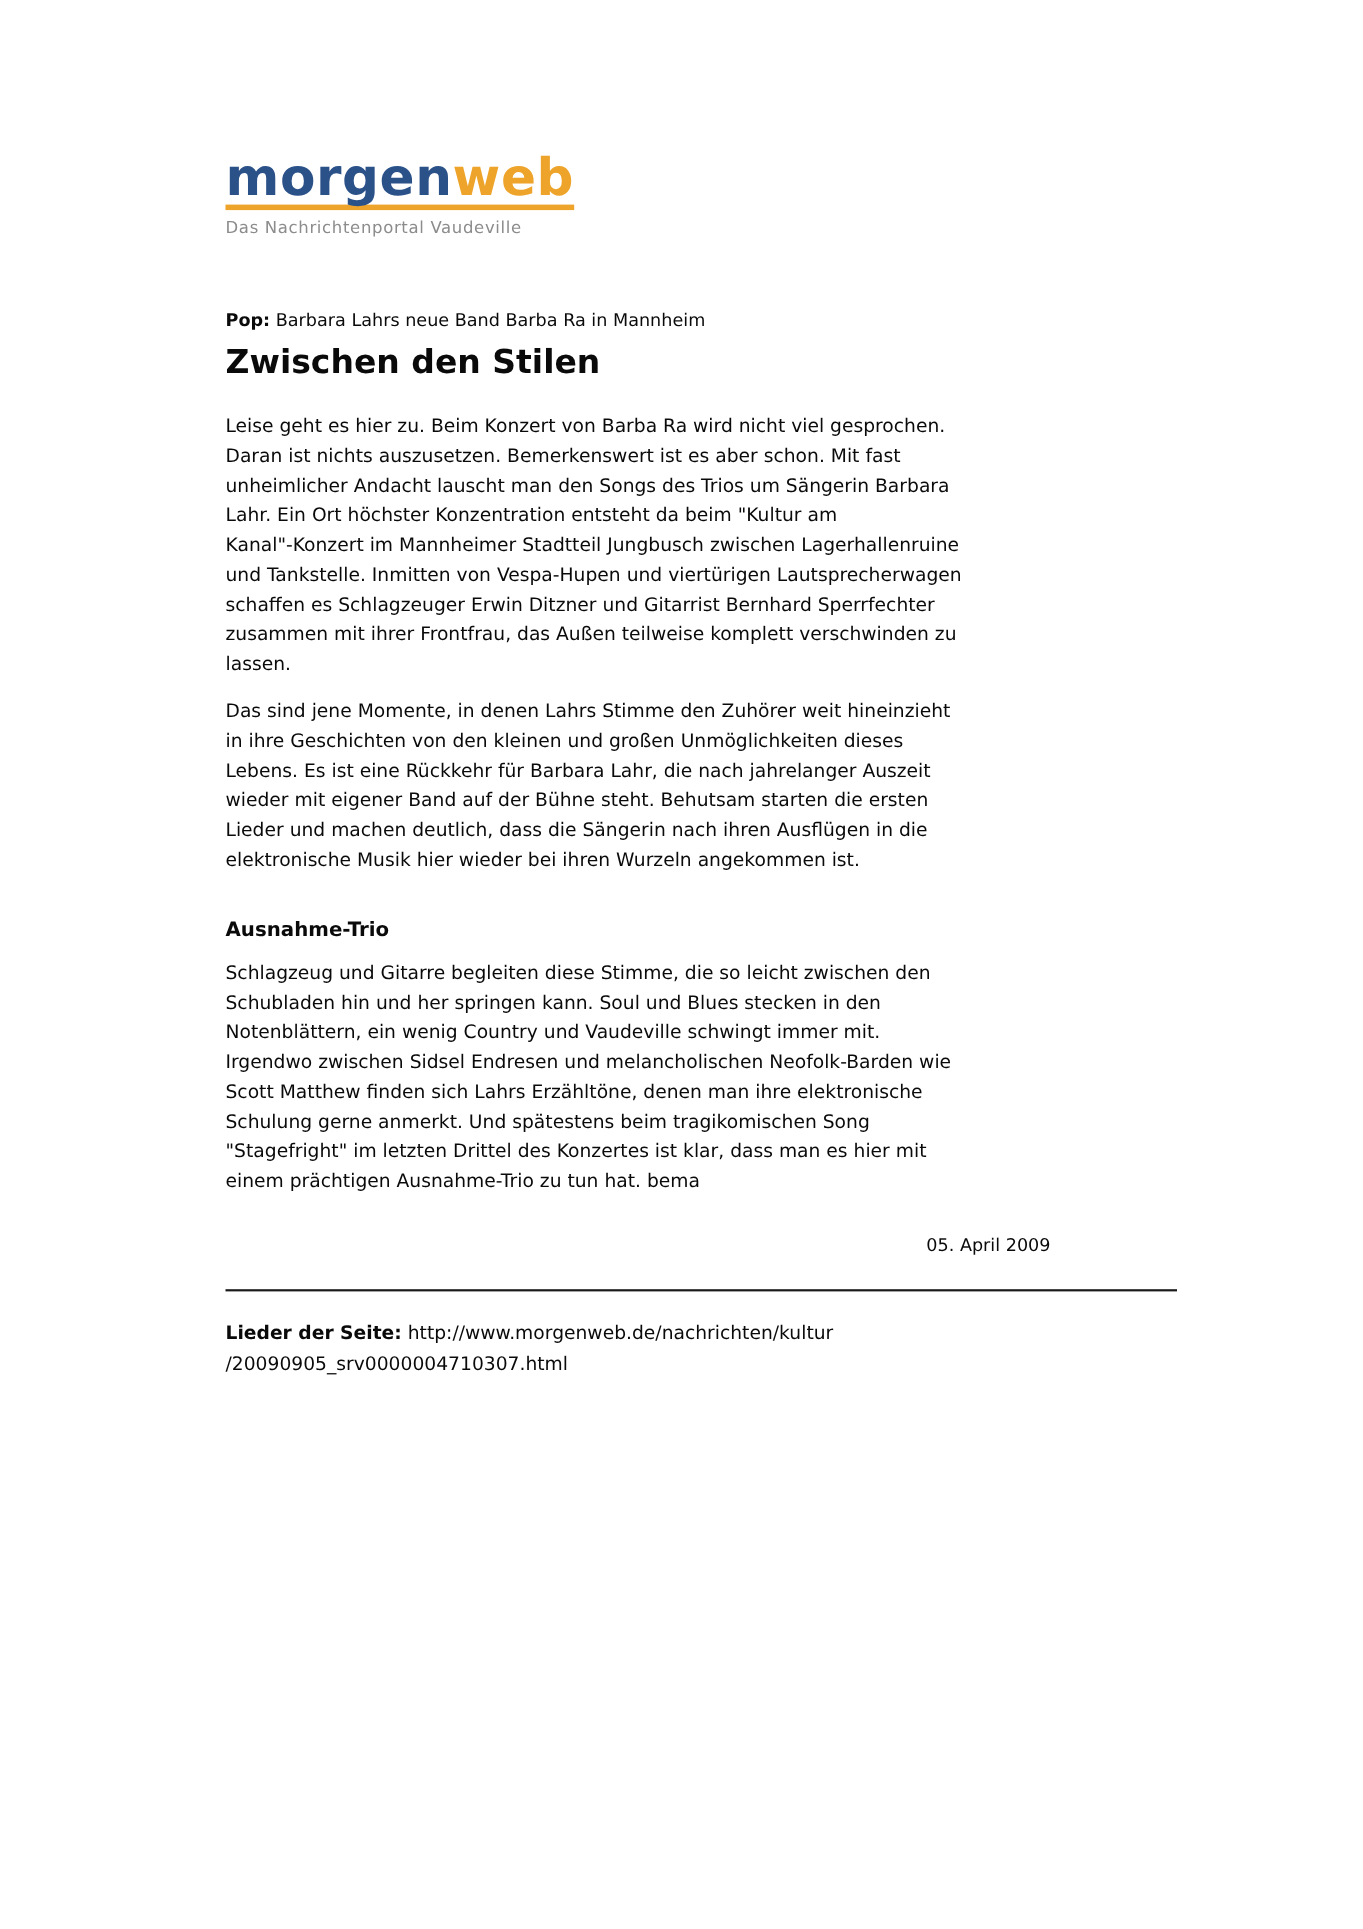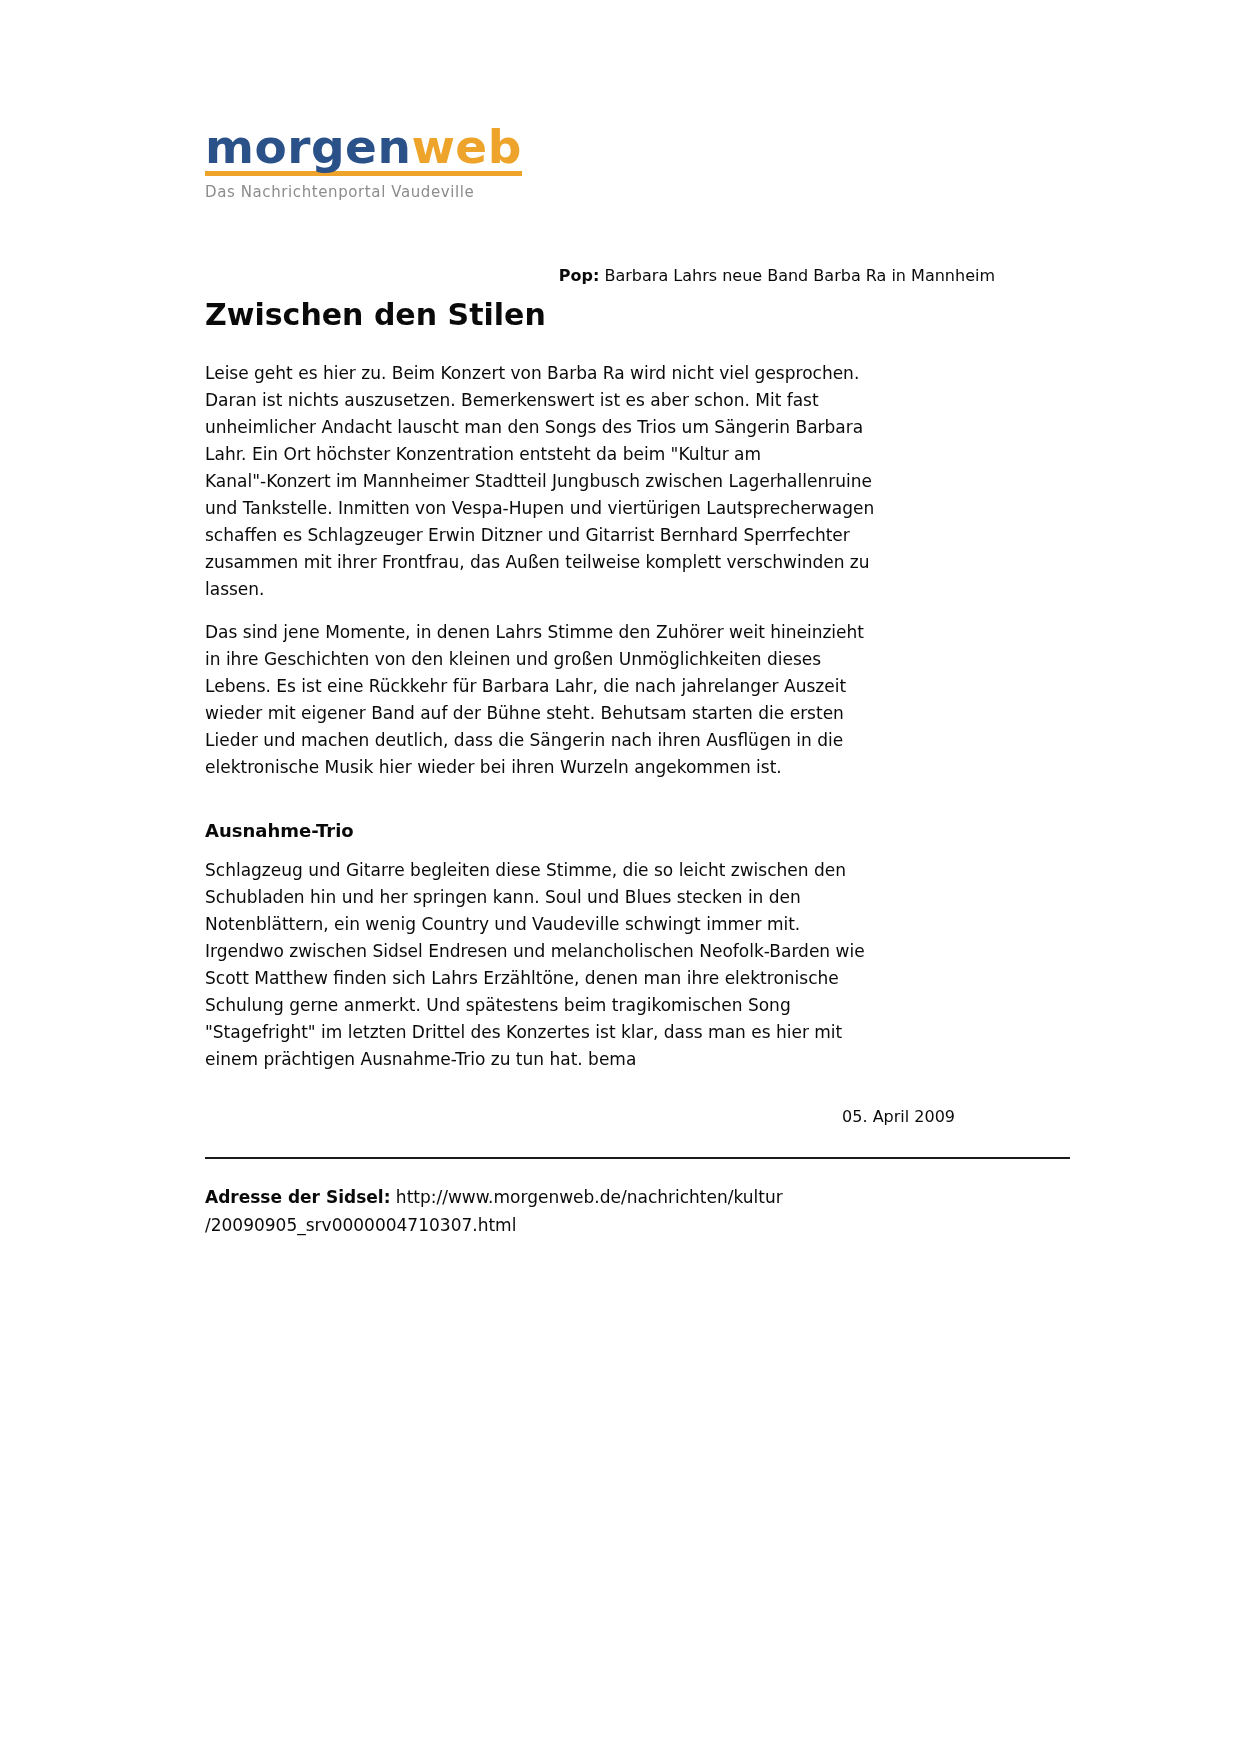--- a/index.html
+++ b/index.html
@@ -15,21 +15,21 @@
     width: 1239px;
     height: 1754px;
     position: relative;
     font-family: "DejaVu Sans", "Liberation Sans", sans-serif;
     color: var(--text_black);
     overflow: hidden;
   }
   .content {
     position: absolute;
     left: 205px;
-    top: 1px;
+    top: 16px;
     width: 790px;
   }
   
   .logo-block { padding-top: 122px; }
   .logo-wordmark {
     display: inline-block;
     font-size: 47px;
     font-weight: bold;
     letter-spacing: 0.5px;
     line-height: 1.0;
@@ -42,21 +42,20 @@
     margin-top: 7px;
     font-size: 15px;
     letter-spacing: 0.6px;
     color: var(--tagline_gray);
   }
   
   .kicker {
     margin-top: 64px;
     font-size: 16px;
     line-height: 22px;
-    text-align: right;
   }
   .kicker .kicker-label { font-weight: bold; }
   h1.headline {
     margin-top: 9px;
     font-size: 30px;
     font-weight: bold;
     letter-spacing: 0px;
     line-height: 38px;
   }
   .body-text p {
@@ -143,17 +142,17 @@
 einem prächtigen Ausnahme-Trio zu tun hat. bema</p>
   </div>
 
   <div class="byline">
     <div>05. April 2009</div>
   </div>
 
   <div class="rule"></div>
 
   <div class="address">
-    <span class="address-label">Adresse der Sidsel:</span><span class="address-url"> http://www.morgenweb.de/nachrichten/kultur
+    <span class="address-label">Lieder der Seite:</span><span class="address-url"> http://www.morgenweb.de/nachrichten/kultur
 /20090905_srv0000004710307.html</span>
   </div>
 
 </div>
 
 </body></html>

